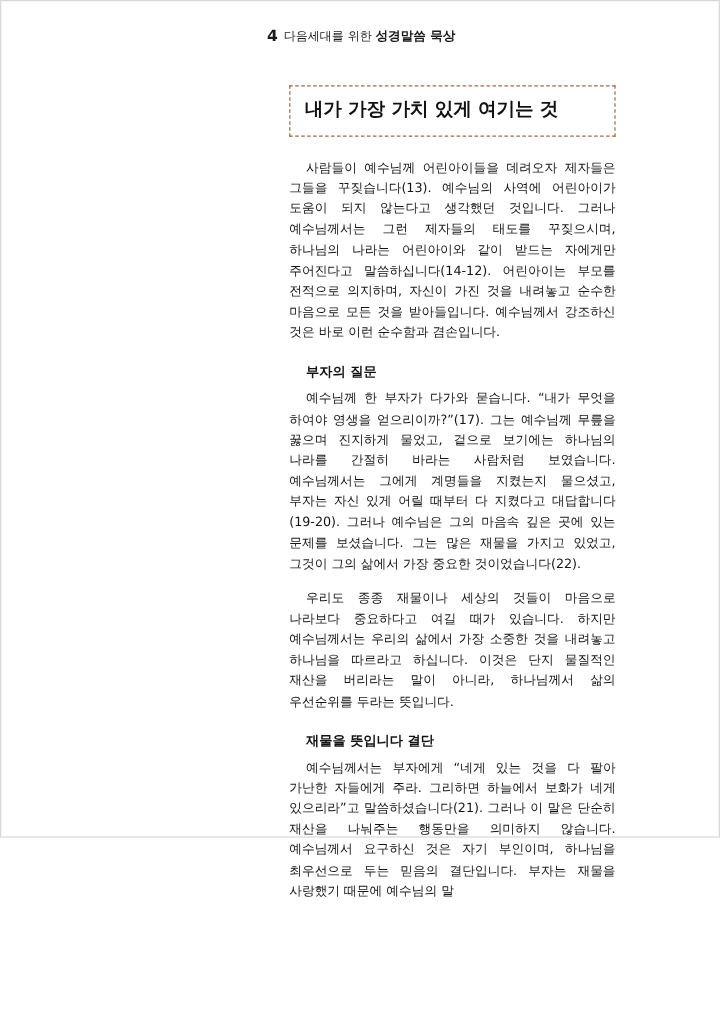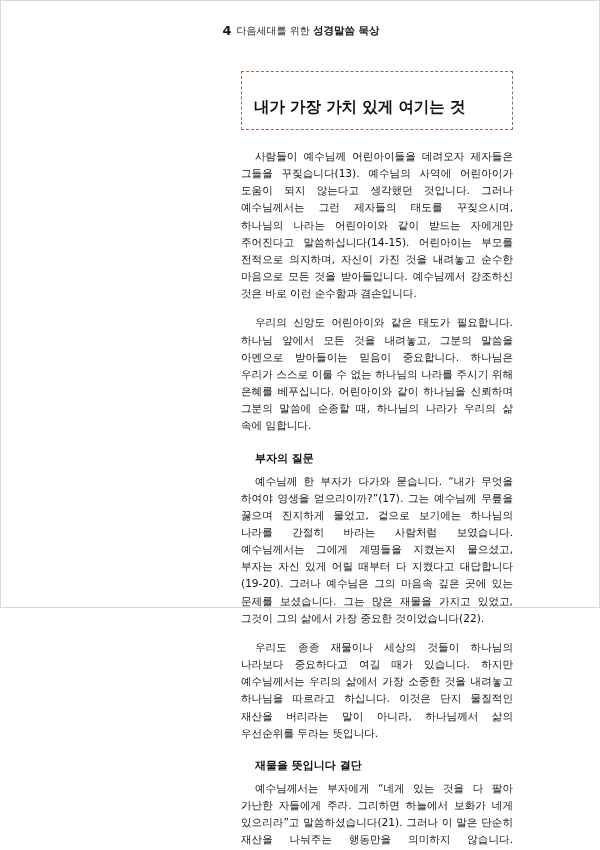--- a/index.html
+++ b/index.html
@@ -10,21 +10,21 @@
     width: 600px;
     height: 850px;
     background: #ffffff;
     font-family: "DejaVu Sans", "Liberation Sans", sans-serif;
     color: #1a1a1a;
     overflow: hidden;
   }
   .page {
     position: relative;
     width: 600px;
-    height: 608px;
+    height: 698px;
     box-sizing: border-box;
     border: 1px solid #d8d8d8;
   }
   
   .running-header {
     position: absolute;
     top: 22px;
     left: 0;
     width: 600px;
     text-align: center;
@@ -65,21 +65,20 @@
     font-size: 11px;
     color: #2a2a2a;
     margin-bottom: 4px;
     letter-spacing: 0.2px;
   }
   .title-line {
     font-size: 15.5px;
     font-weight: bold;
     color: #111;
     letter-spacing: -0.1px;
-    margin-top: 16px;
   }
 
   p.body {
     font-size: 10.6px;
     line-height: 1.62;
     text-align: justify;
     text-justify: inter-character;
     margin: 0 0 12px 0;
     text-indent: 14px;
     color: #141414;
@@ -101,24 +100,23 @@
   <div class="running-header">
     <span class="folio">4</span><span class="hdr-plain">다음세대를 위한 </span><span class="hdr-bold">성경말씀 묵상</span>
   </div>
 
   <div class="content">
 
     <div class="title-box">
       <div class="title-line">내가 가장 가치 있게 여기는 것</div>
     </div>
 
-    <p class="body">사람들이 예수님께 어린아이들을 데려오자 제자들은 그들을 꾸짖습니다(13). 예수님의 사역에 어린아이가 도움이 되지 않는다고 생각했던 것입니다. 그러나 예수님께서는 그런 제자들의 태도를 꾸짖으시며, 하나님의 나라는 어린아이와 같이 받드는 자에게만 주어진다고 말씀하십니다(14-15). 어린아이는 부모를 전적으로 의지하며, 자신이 가진 것을 내려놓고 순수한 마음으로 모든 것을 받아들입니다. 예수님께서 강조하신 것은 바로 이런 순수함과 겸손입니다.</p>
-    <p class="body">우리의 신앙도 어린아이와 같은 태도가 필요합니다. 하나님 앞에서 모든 것을 내려놓고, 그분의 말씀을 아멘으로 받아들이는 믿음이 중요합니다. 하나님은 우리가 스스로 이룰 수 없는 하나님의 나라를 주시기 위해 은혜를 베푸십니다. 어린아이와 같이 하나님을 신뢰하며 그분의 말씀에 순종할 때, 하나님의 나라가 우리의 삶 속에 임합니다.</p>
+    <p class="body">사람들이 예수님께 어린아이들을 데려오자 제자들은 그들을 꾸짖습니다(13). 예수님의 사역에 어린아이가 도움이 되지 않는다고 생각했던 것입니다. 그러나 예수님께서는 그런 제자들의 태도를 꾸짖으시며, 하나님의 나라는 어린아이와 같이 받드는 자에게만 주어진다고 말씀하십니다(14-12). 어린아이는 부모를 전적으로 의지하며, 자신이 가진 것을 내려놓고 순수한 마음으로 모든 것을 받아들입니다. 예수님께서 강조하신 것은 바로 이런 순수함과 겸손입니다.</p>
 
     <h3 class="sub">부자의 질문</h3>
     <p class="body">예수님께 한 부자가 다가와 묻습니다. “내가 무엇을 하여야 영생을 얻으리이까?”(17). 그는 예수님께 무릎을 꿇으며 진지하게 물었고, 겉으로 보기에는 하나님의 나라를 간절히 바라는 사람처럼 보였습니다. 예수님께서는 그에게 계명들을 지켰는지 물으셨고, 부자는 자신 있게 어릴 때부터 다 지켰다고 대답합니다(19-20). 그러나 예수님은 그의 마음속 깊은 곳에 있는 문제를 보셨습니다. 그는 많은 재물을 가지고 있었고, 그것이 그의 삶에서 가장 중요한 것이었습니다(22).</p>
-    <p class="body">우리도 종종 재물이나 세상의 것들이 하나님의 나라보다 중요하다고 여길 때가 있습니다. 하지만 예수님께서는 우리의 삶에서 가장 소중한 것을 내려놓고 하나님을 따르라고 하십니다. 이것은 단지 물질적인 재산을 버리라는 말이 아니라, 하나님께서 삶의 우선순위를 두라는 뜻입니다.</p>
+    <p class="body">우리도 종종 재물이나 세상의 것들이 마음으로 나라보다 중요하다고 여길 때가 있습니다. 하지만 예수님께서는 우리의 삶에서 가장 소중한 것을 내려놓고 하나님을 따르라고 하십니다. 이것은 단지 물질적인 재산을 버리라는 말이 아니라, 하나님께서 삶의 우선순위를 두라는 뜻입니다.</p>
 
     <h3 class="sub">재물을 뜻입니다 결단</h3>
     <p class="body">예수님께서는 부자에게 “네게 있는 것을 다 팔아 가난한 자들에게 주라. 그리하면 하늘에서 보화가 네게 있으리라”고 말씀하셨습니다(21). 그러나 이 말은 단순히 재산을 나눠주는 행동만을 의미하지 않습니다. 예수님께서 요구하신 것은 자기 부인이며, 하나님을 최우선으로 두는 믿음의 결단입니다. 부자는 재물을 사랑했기 때문에 예수님의 말</p>
 
   </div>
 </div>
 
 </body></html>

